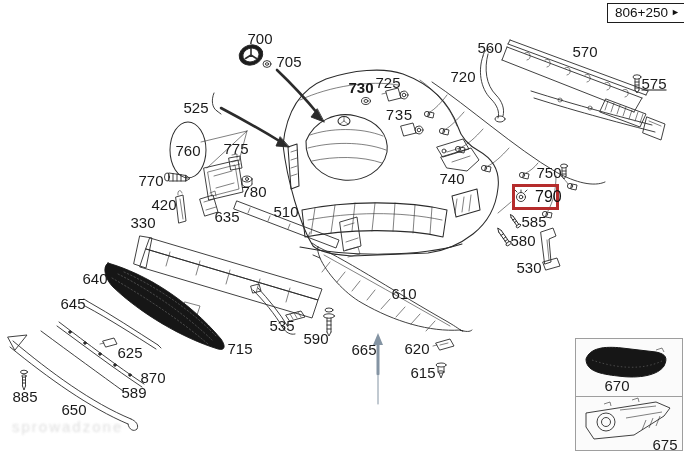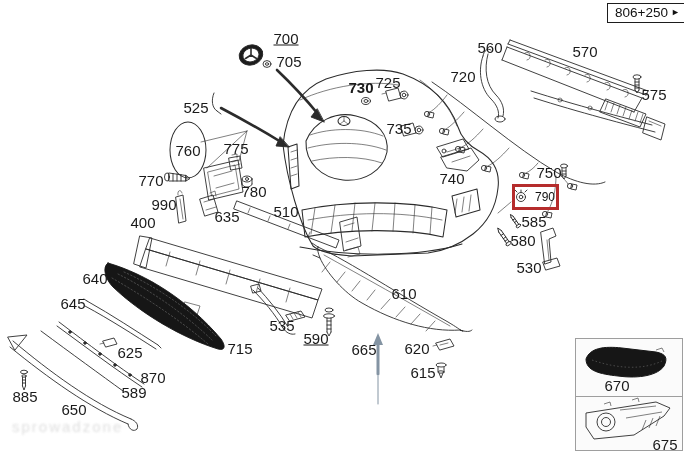--- a/index.html
+++ b/index.html
@@ -16,21 +16,21 @@
   .labels-layer{position:absolute;left:0;top:0;width:100%;height:100%;z-index:2;pointer-events:none;}
   .plabel{position:absolute;transform:translate(-50%,-50%);font-size:15px;color:#1a1a1a;
           white-space:nowrap;line-height:1;}
   .plabel.circled{border:1.3px solid #2b2b2b;border-radius:50%;padding:20px 5px;background:transparent;}
   .refbox{position:absolute;left:607px;top:3px;z-index:3;border:1.5px solid #1d1d1d;
           padding:1px 6px 2px 7px;font-size:13.5px;color:#111;display:flex;align-items:center;gap:3px;
           background:#fff;}
   .refbox .tri{font-size:9px;line-height:1;}
   .redbox{position:absolute;z-index:2;border:3px solid var(--highlight,#b52c2c);box-sizing:border-box;background:transparent;}
   .redbox .rb-label{position:absolute;left:20px;top:50%;transform:translateY(-50%);
-          font-size:12px;color:#111;line-height:1;}
+          font-size:16px;color:#111;line-height:1;}
   .inset{position:absolute;left:575px;top:338px;width:108px;height:113px;z-index:1;
          border:1px solid var(--inset_border,#9e9e9e);background:#fbfbfb;box-sizing:border-box;}
   .inset .cell{position:relative;width:100%;height:57px;box-sizing:border-box;}
   .inset .cell+.cell{border-top:1px solid var(--inset_border,#9e9e9e);height:54px;}
   .watermark{position:absolute;left:12px;top:418px;z-index:4;font-size:15px;letter-spacing:2px;
          color:#d9d9d9;filter:blur(1.2px);opacity:.85;pointer-events:none;}
 </style>
 </head>
 <body>
 
@@ -276,57 +276,57 @@
           <circle class="thin" cx="590" cy="108" r="2"></circle>
       </g>
       <g>
         <ellipse cx="637" cy="77" rx="4" ry="2.2"></ellipse>
         <path d="M635,79 V90 M639,79 V90 M635,82 h4 M635,85 h4 M635,88 h4 M635,90 L637,93 L639,90"></path>
       </g>
     </g>
   </svg>
 
   <div class="labels-layer">
-      <div class="plabel" style="left: 286px; top: 38px; text-decoration: underline;">700</div>
+      <div class="plabel" style="left: 260px; top: 38px;">700</div>
       <div class="plabel" style="left: 289px; top: 61px;">705</div>
       <div class="plabel" style="left: 196px; top: 107px;">525</div>
       <div class="plabel circled" style="left: 188px; top: 150px;">760</div>
       <div class="plabel" style="left: 236px; top: 148px;">775</div>
       <div class="plabel" style="left: 151px; top: 180px;">770</div>
       <div class="plabel" style="left: 254px; top: 191px;">780</div>
-      <div class="plabel" style="left: 164px; top: 204px;">990</div>
+      <div class="plabel" style="left: 164px; top: 204px;">420</div>
       <div class="plabel" style="left: 227px; top: 216px;">635</div>
-      <div class="plabel" style="left: 143px; top: 222px;">400</div>
+      <div class="plabel" style="left: 143px; top: 222px;">330</div>
       <div class="plabel" style="left: 286px; top: 211px;">510</div>
       <div class="plabel" style="left: 95px; top: 278px;">640</div>
       <div class="plabel" style="left: 73px; top: 303px;">645</div>
       <div class="plabel" style="left: 130px; top: 352px;">625</div>
       <div class="plabel" style="left: 153px; top: 377px;">870</div>
       <div class="plabel" style="left: 134px; top: 392px;">589</div>
       <div class="plabel" style="left: 25px; top: 396px;">885</div>
       <div class="plabel" style="left: 74px; top: 409px;">650</div>
       <div class="plabel" style="left: 240px; top: 320px; margin-top: 28px;">715</div>
       <div class="plabel" style="left: 282px; top: 325px;">535</div>
-      <div class="plabel" style="left: 316px; top: 338px; text-decoration: underline;">590</div>
+      <div class="plabel" style="left: 316px; top: 338px;">590</div>
       <div class="plabel" style="left: 364px; top: 349px;">665</div>
       <div class="plabel" style="left: 417px; top: 348px;">620</div>
       <div class="plabel" style="left: 423px; top: 372px;">615</div>
       <div class="plabel" style="left: 404px; top: 293px;">610</div>
       <div class="plabel" style="left: 523px; top: 240px;">580</div>
       <div class="plabel" style="left: 534px; top: 221px;">585</div>
       <div class="plabel" style="left: 529px; top: 267px;">530</div>
       <div class="plabel" style="left: 549px; top: 172px;">750</div>
       <div class="plabel" style="left: 452px; top: 178px;">740</div>
-      <div class="plabel" style="left: 399px; top: 128px;">735</div>
+      <div class="plabel" style="left: 399px; top: 116px; font-family: Liberation Mono, monospace;">735</div>
       <div class="plabel" style="left: 361px; top: 87px; font-weight: bold;">730</div>
       <div class="plabel" style="left: 388px; top: 82px;">725</div>
       <div class="plabel" style="left: 463px; top: 76px;">720</div>
       <div class="plabel" style="left: 490px; top: 47px;">560</div>
       <div class="plabel" style="left: 585px; top: 51px;">570</div>
-      <div class="plabel" style="left: 654px; top: 94px;">575</div>
+      <div class="plabel" style="left: 654px; top: 83px; text-decoration: underline;">575</div>
       <div class="plabel" style="left: 617px; top: 385px;">670</div>
       <div class="plabel" style="left: 617px; top: 444px; margin-left: 48px;">675</div>
     </div>
 
   <div class="refbox">
     <span>806+250</span>
     <span class="tri">►</span>
   </div>
 
   <div class="redbox" style="left: 512px; top: 184px; width: 47px; height: 26px;">

